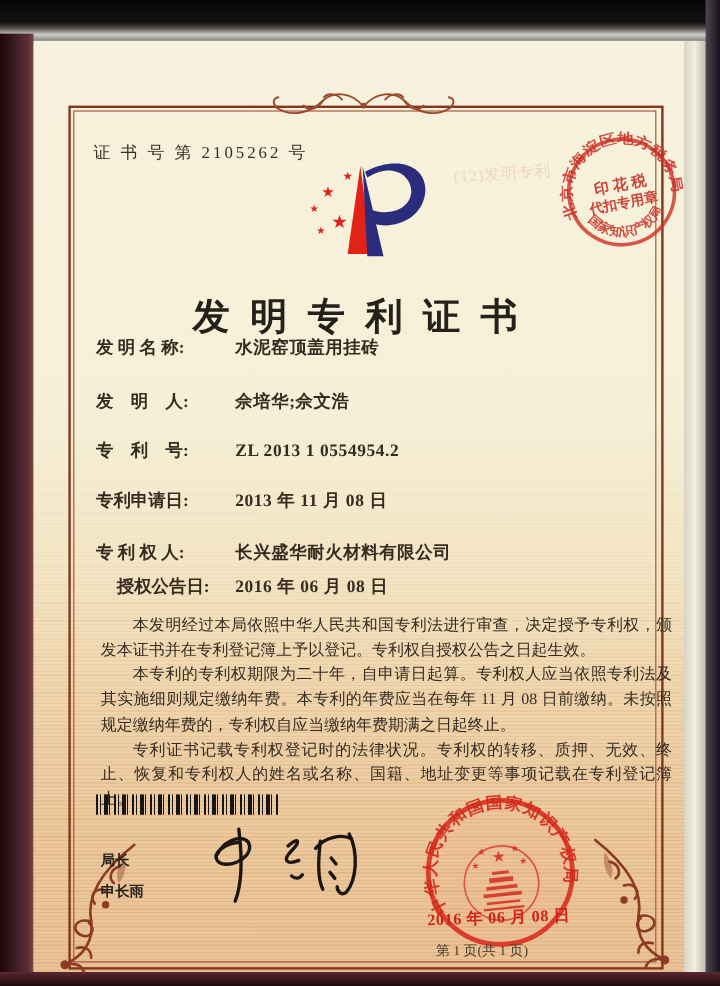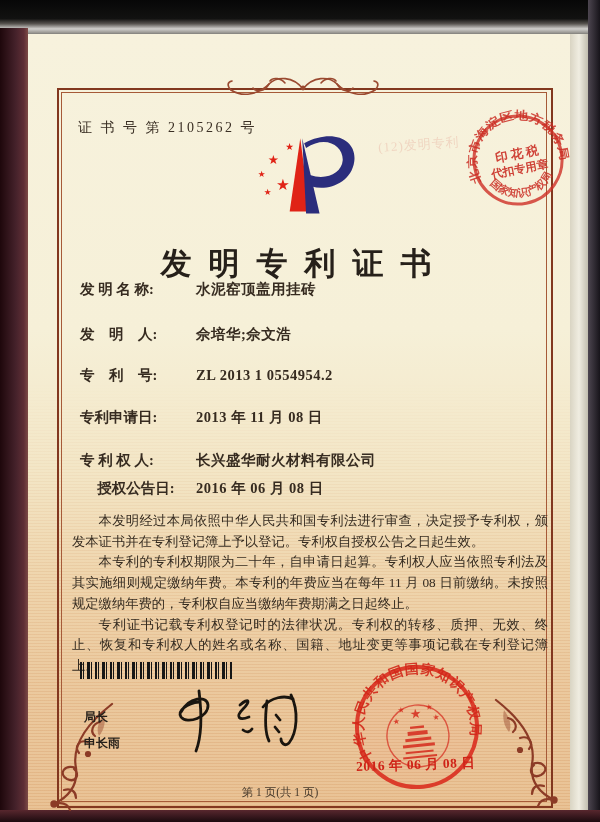--- a/index.html
+++ b/index.html
@@ -35,39 +35,39 @@
   .watermark{left:378px;top:136px;font-size:13px;color:rgba(210,75,65,.17);
              transform:rotate(-4deg);letter-spacing:1px;}
   .title{left:0;top:243px;width:592px;text-align:center;font-size:31px;font-weight:700;
          letter-spacing:17px;text-indent:17px;color:#26201a;}
 
   .row{position:absolute;left:80px;display:flex;align-items:baseline;
        font-size:14.5px;font-weight:600;color:#362b20;}
   .row .lab{width:112px;flex:none;}
   .row .val{margin-left:4px;letter-spacing:.5px;}
 
-  .paras{left:72px;top:511px;width:476px;font-size:13.3px;line-height:1.56;
+  .paras{left:84px;top:511px;width:476px;font-size:13.3px;line-height:1.56;
          color:#352b20;text-align:justify;font-weight:500;}
   .paras p{margin:0;text-indent:2em;}
 
   .barcode{left:80px;top:662px;width:152px;height:17px;background:
     repeating-linear-gradient(90deg,#161616 0 2px,rgba(0,0,0,0) 2px 3px,
     #161616 3px 4px,rgba(0,0,0,0) 4px 7px,#161616 7px 10px,rgba(0,0,0,0) 10px 11px,
     #161616 11px 12px,rgba(0,0,0,0) 12px 15px);}
 
   .signoff{left:84px;top:704px;font-size:12px;font-weight:700;color:#26201a;line-height:26px;
            font-family:"Liberation Sans","DejaVu Sans",sans-serif;}
   .sig-svg{left:163px;top:684px;}
 
   .seal-main{left:344px;top:654px;transform:rotate(-6deg);}
   .seal-date{left:356px;top:756px;font-size:13.5px;font-weight:700;color:#cf2317;
              letter-spacing:.5px;transform:rotate(-2deg);}
   .tax-stamp{left:466px;top:108px;transform:rotate(-11deg);}
 
-  .footer{left:120px;top:785px;width:320px;text-align:center;font-size:11.5px;color:#473a2c;}
+  .footer{left:120px;top:785px;width:320px;text-align:right;font-size:11.5px;color:#473a2c;}
 </style>
 </head>
 <body>
 
 <div class="stage">
 
   <div class="abs band-top"></div>
   <div class="abs band-left"></div>
   <div class="abs paper"></div>
   <div class="abs texture"></div>

